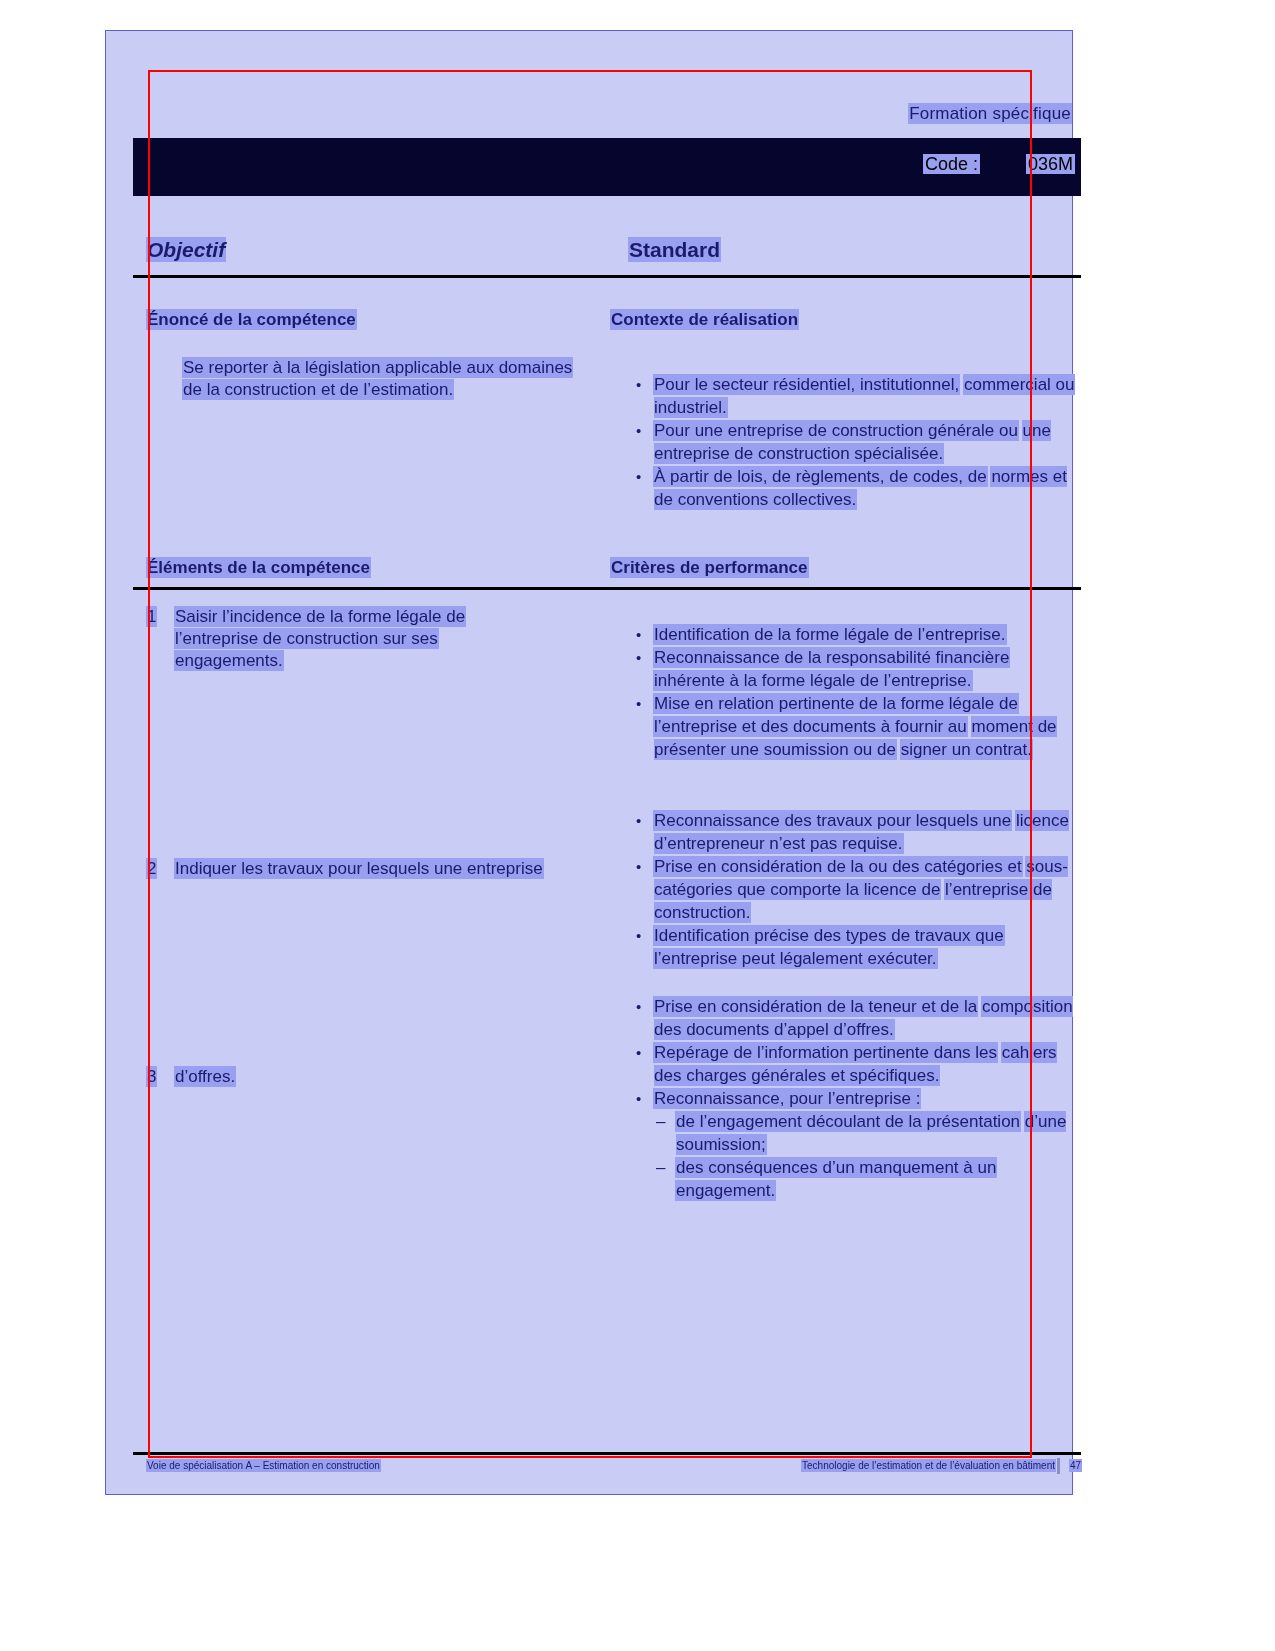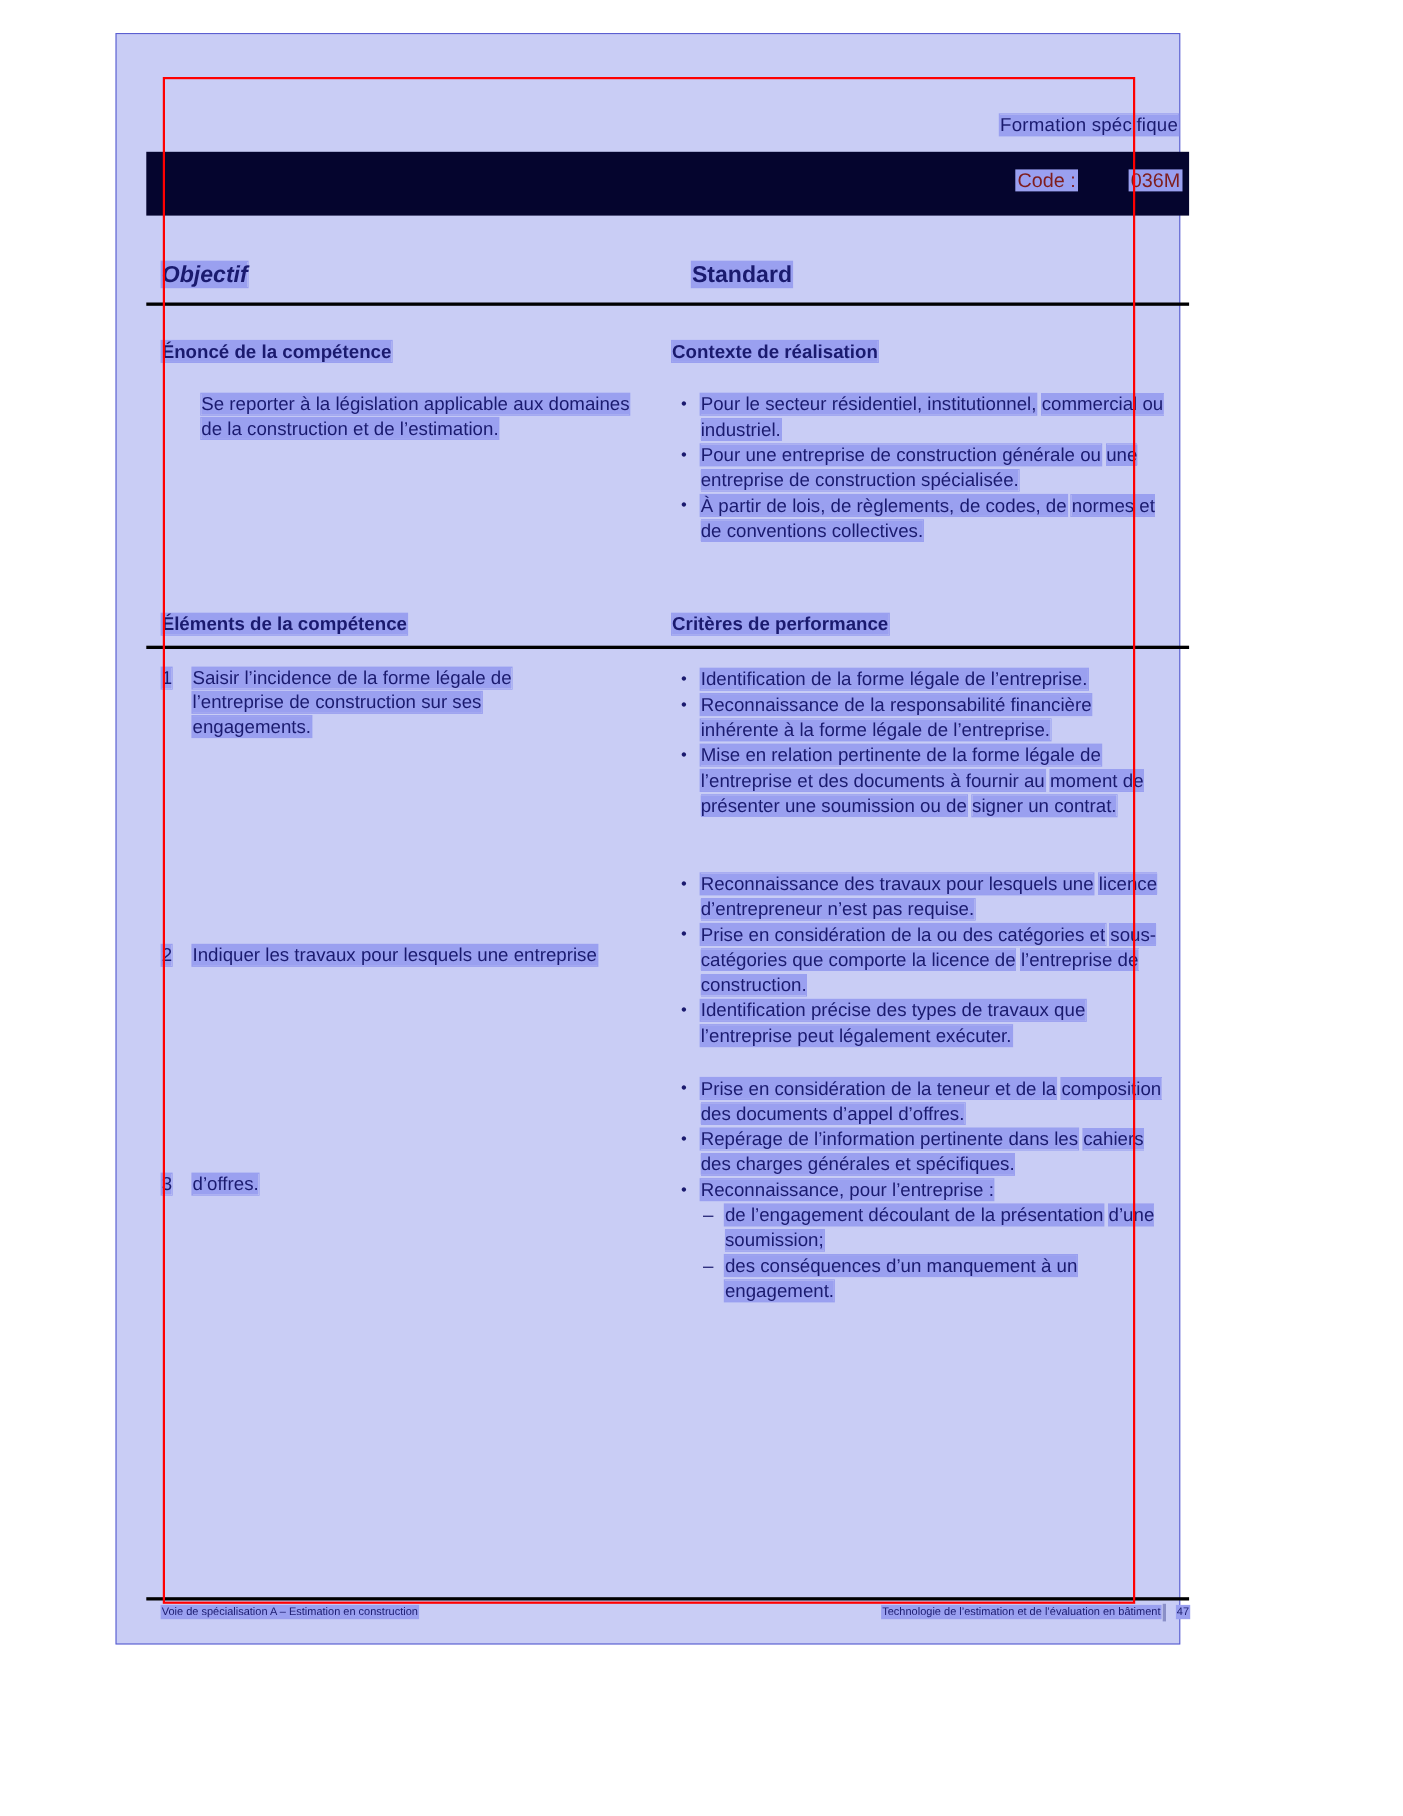--- a/index.html
+++ b/index.html
@@ -69,21 +69,21 @@
     top: 78px;
     width: 948px;
     height: 58px;
     background: #05052e;
   }
   .code-bar .code-text {
     position: absolute;
     right: 6px;
     top: 16px;
     font-size: 18px;
-    color: #7f1d1d;
+    color: #000000;
     white-space: nowrap;
   }
   .code-bar .code-label {
     background: #9aa0f0;
     padding: 0 2px;
   }
   .code-bar .code-value {
     background: #9aa0f0;
     padding: 0 2px;
     margin-left: 46px;
@@ -134,21 +134,21 @@
   .tb {
     position: absolute;
     font-size: 17px;
     line-height: 22px;
     padding-left: 36px;
   }
   .tb .ln { display: block; white-space: nowrap; }
 
   ul.bullets {
     position: absolute;
-    margin: 0;
+    margin: 17px;
     padding: 0;
     list-style: none;
     font-size: 17px;
     line-height: 23px;
   }
   ul.bullets > li {
     position: relative;
     padding-left: 26px;
     margin-bottom: 0;
   }

